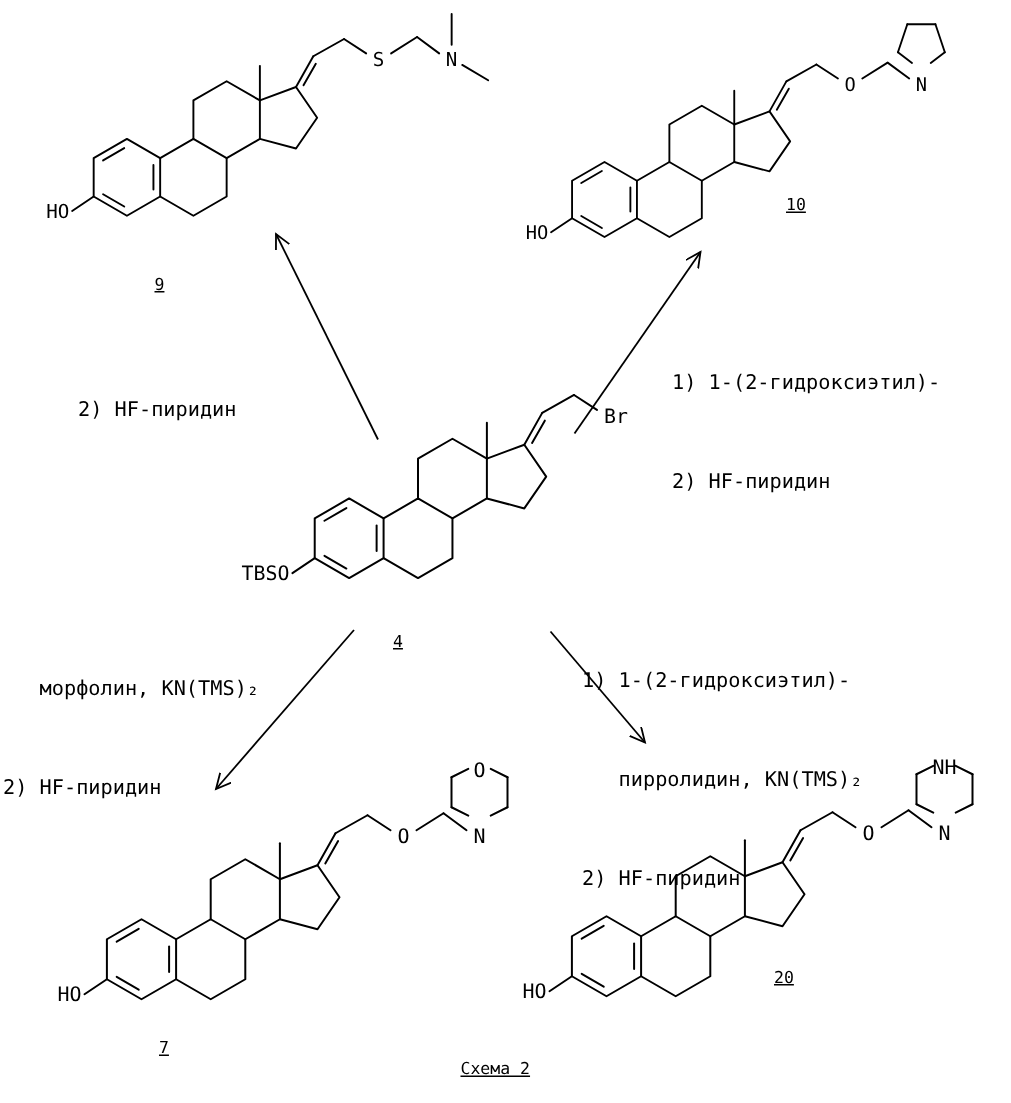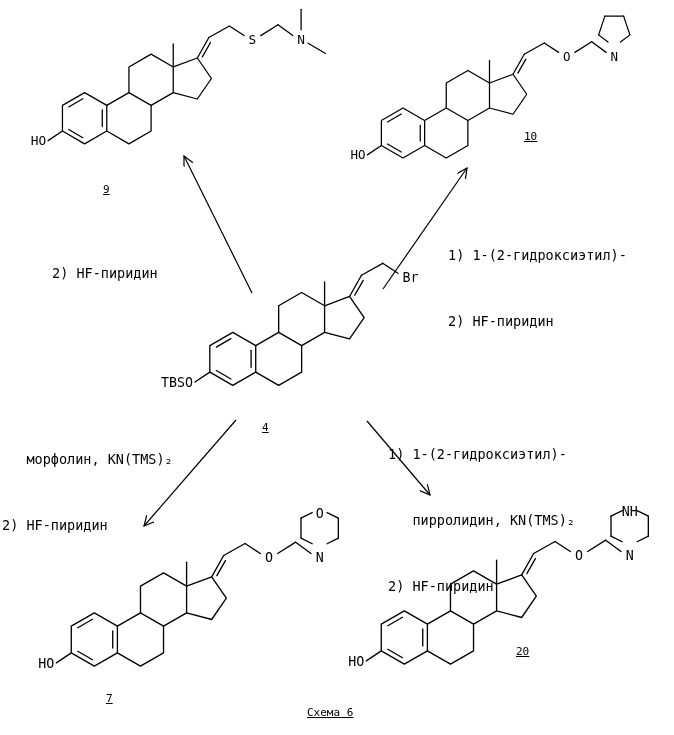--- a/index.html
+++ b/index.html
@@ -167,15 +167,15 @@
       <marker id="arrowhead" markerWidth="12" markerHeight="12" refX="10" refY="5" orient="auto" markerUnits="userSpaceOnUse">
         <path d="M0,0 L10,5 L0,10" fill="none" stroke="#000" stroke-width="1.2"></path>
       </marker>
     </defs>
     <line x1="252" y1="293" x2="184" y2="156" marker-end="url(#arrowhead)"></line>
     <line x1="383" y1="289" x2="467" y2="168" marker-end="url(#arrowhead)"></line>
     <line x1="236" y1="420" x2="144" y2="526" marker-end="url(#arrowhead)"></line>
     <line x1="367" y1="421" x2="430" y2="495" marker-end="url(#arrowhead)"></line>
   </svg>
 
-  <div class="lbl" style="left:307px;top:706px">Схема 6</div>
+  <div class="lbl" style="left:307px;top:706px">Схема 2</div>
 
 </div>
 
 </body></html>

